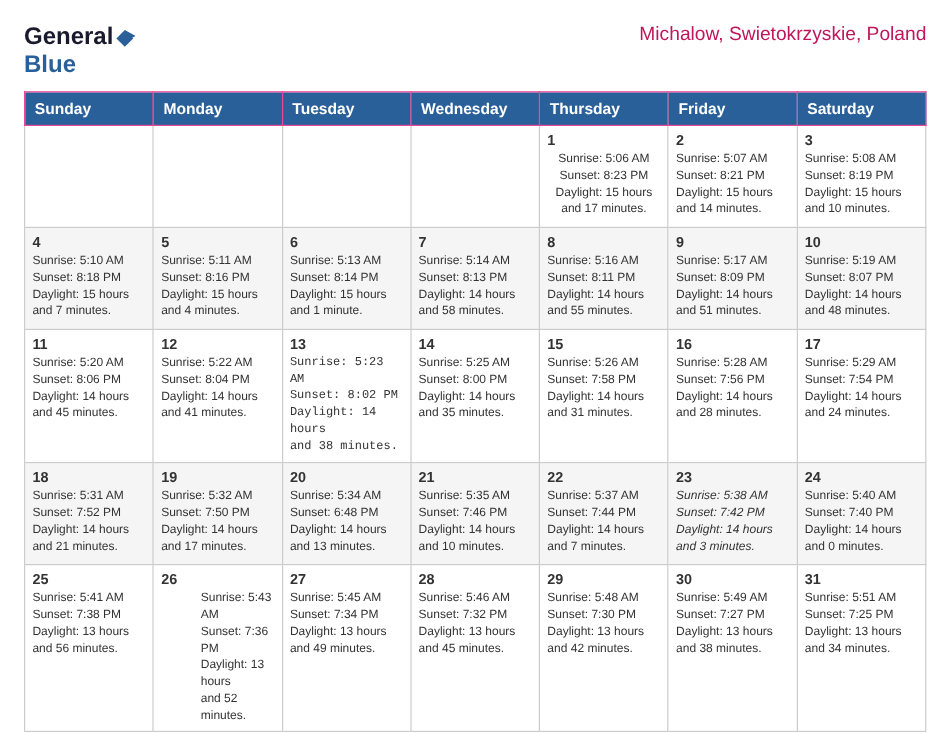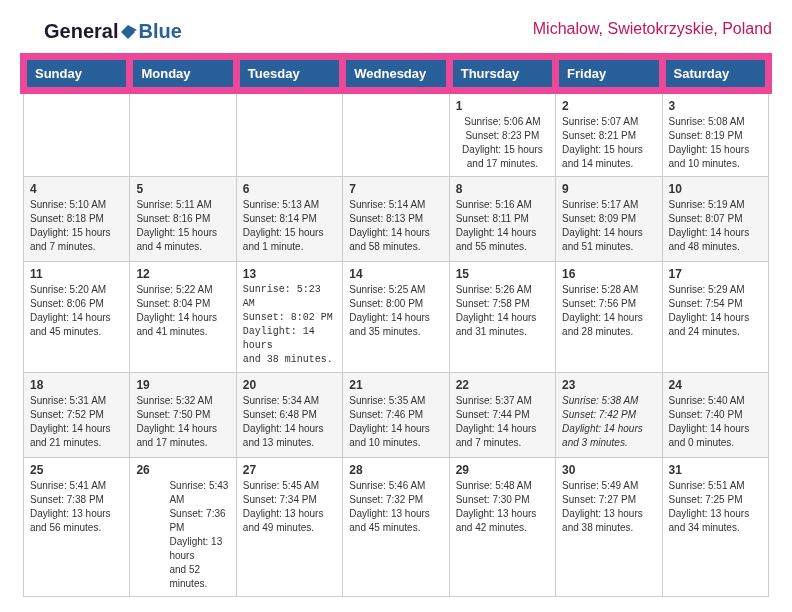--- a/index.html
+++ b/index.html
@@ -33,21 +33,21 @@
       border-collapse: collapse;
       table-layout: fixed;
     }
     .calendar th {
       background: #2a6099;
       color: white;
       text-align: left;
       padding: 6px 8px;
       font-size: 13px;
       font-weight: bold;
-      border: 7px solid #ec4899;
+      border: 1px solid #ec4899;
     }
     .calendar td {
       vertical-align: top;
       padding: 5px 6px;
       border: 1px solid #ccc;
       font-size: 10.5px;
       color: #333;
       height: 85px;
       background: #fff;
     }
@@ -63,22 +63,21 @@
     .day-info {
       font-size: 10px;
       line-height: 1.4;
       color: #333;
     }
     .empty-cell {
       background: #f9f9f9;
     }
     .logo-container {
       display: flex;
-      flex-direction: row;
-      margin-left: 24px;
+      flex-direction: column;
     }
     .logo-row1 {
       display: flex;
       align-items: center;
     }
   </style>
 </head>
 <body>
 
 <div class="header-section">

